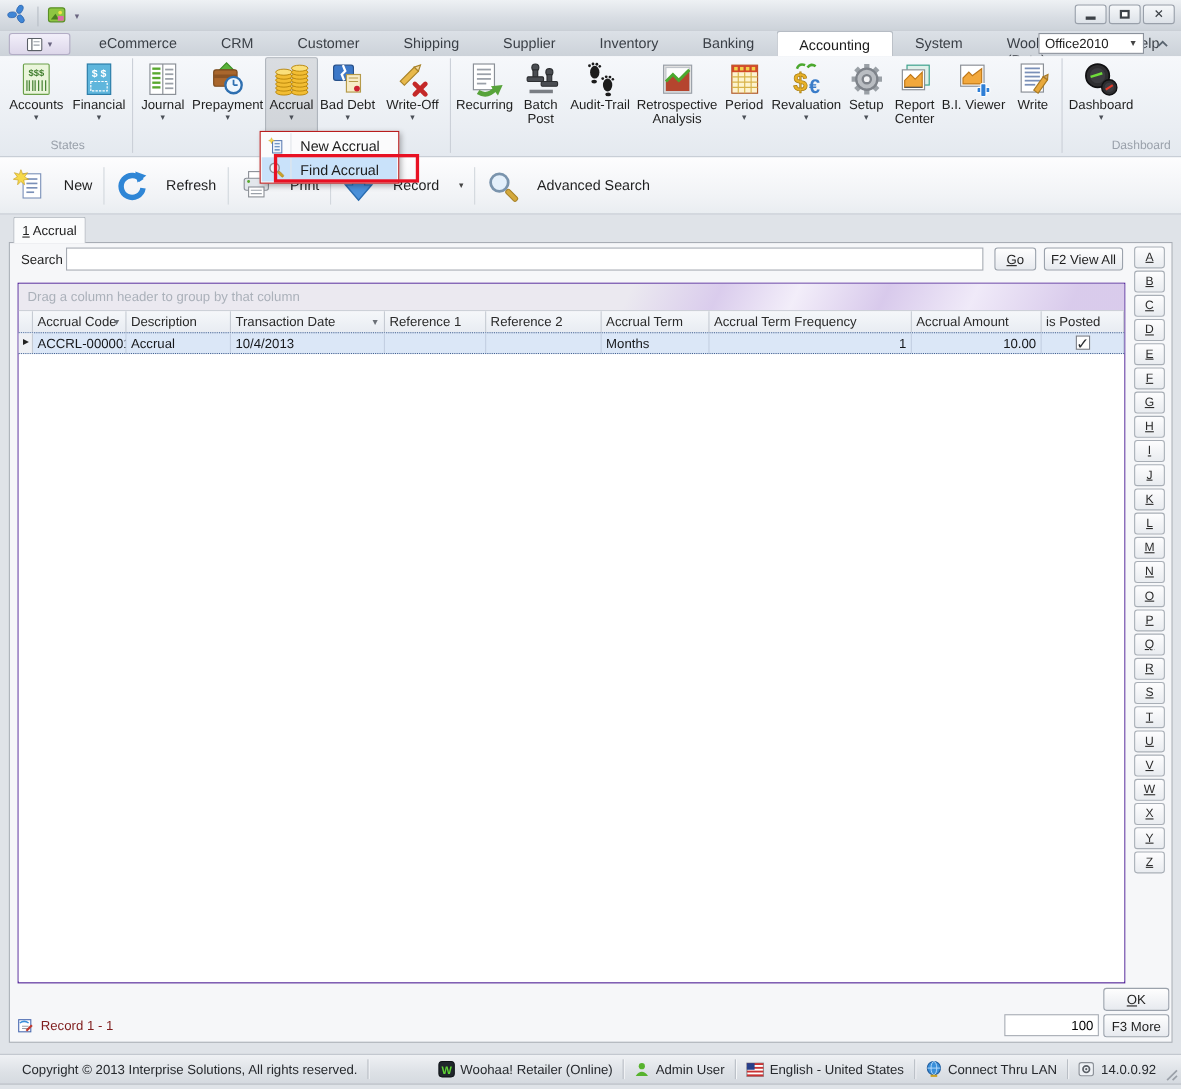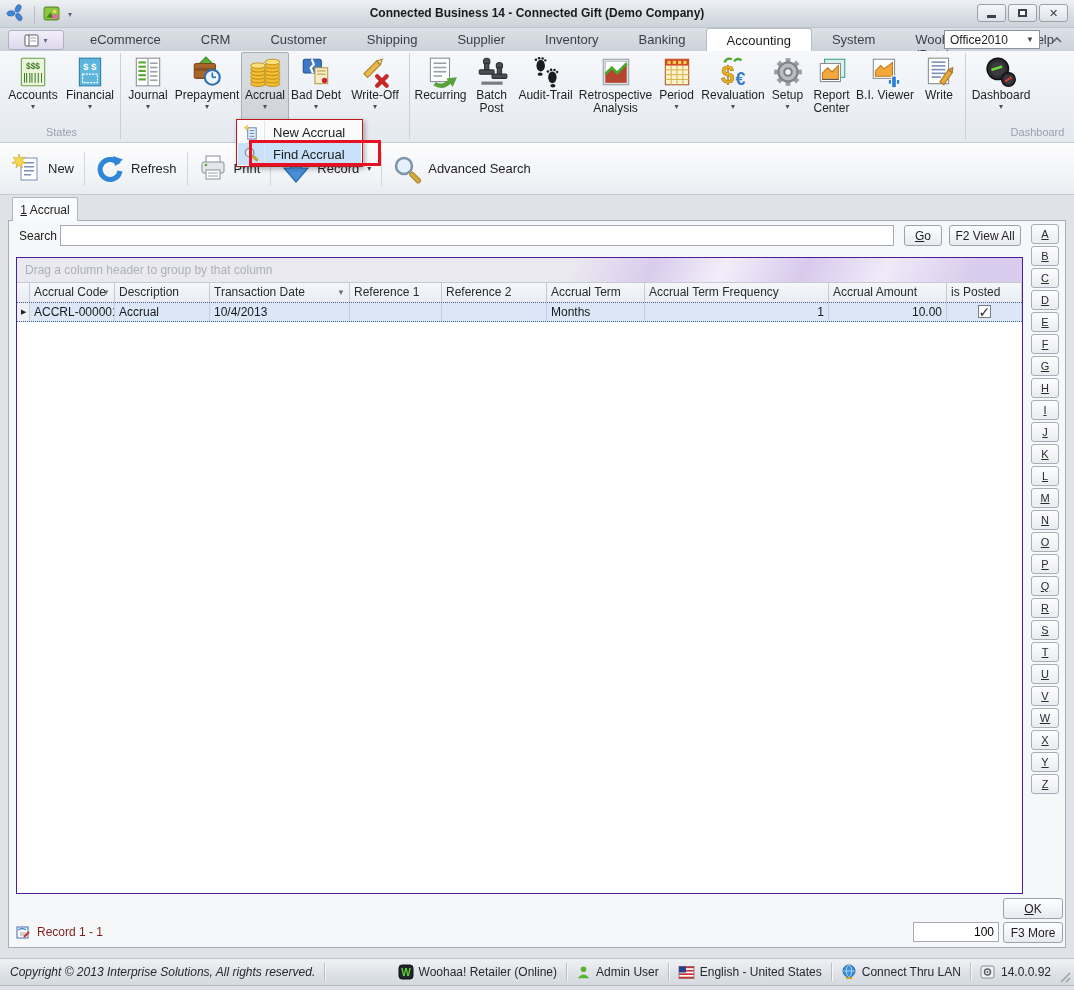--- a/index.html
+++ b/index.html
@@ -43,21 +43,21 @@
   .ricon { width:34px; height:34px; flex:0 0 34px; }
   .rlabel { font-size:12px; color:#1f1f1f; line-height:13px; white-space:nowrap; text-align:center; }
   .rarrow { font-size:8px; color:#4a4f57; line-height:9px; }
   .rdiv { width:1px; background:#cbd0d8; margin:1px 2px 0 2px; height:86px; }
   .rgroups { position:absolute; left:0; top:75px; width:1074px; height:15px; font-size:11px; color:#9aa1ab; }
   .rgroup-label { position:absolute; text-align:center; }
 
   
   .toolbar { position:absolute; left:0; top:143px; width:1074px; height:52px;
     background:linear-gradient(#fdfdfe,#f1f3f6 70%,#e9edf1); border-bottom:1px solid #c9ced5; display:flex; align-items:center; padding-left:12px; }
-  .titem { display:flex; align-items:center; gap:6px; font-size:13px; color:#1f1f1f; }
+  .titem { display:flex; align-items:center; gap:16px; font-size:13px; color:#1f1f1f; }
   .ticon { width:30px; height:30px; }
   .tsep { width:1px; height:34px; background:#d2d7dd; margin:0 10px; }
   .texp-caret { font-size:8px; color:#444; margin-left:2px; }
 
   
   .ctx-menu { position:absolute; left:236px; top:119px; width:127px; background:#fbfbfc; border:1px solid #b91c1c;
     box-shadow:2px 2px 5px rgba(0,0,0,.3); z-index:50; padding:1px; }
   .ctx-item { height:22px; display:flex; align-items:center; font-size:13px; color:#1c1c1c; position:relative; }
   .ctx-gutter { width:27px; height:22px; display:flex; align-items:center; justify-content:center; border-right:1px solid #e2e5ea; }
   .ctx-label { padding-left:8px; white-space:nowrap; }
@@ -103,21 +103,21 @@
   .ok-btn { left:994px; top:677px; width:60px; height:21px; }
   .pagesize-input { position:absolute; left:904px; top:701px; width:86px; height:20px; border:1px solid #a6abb3; background:#fff;
     font:12px "Liberation Sans",sans-serif; text-align:right; padding:0 4px; }
   .more-btn { left:994px; top:701px; width:60px; height:21px; }
   .record-line { position:absolute; left:6px; top:703px; display:flex; align-items:center; gap:6px; font-size:12px; color:#7f1d1d; }
 
   
   .statusbar { position:absolute; left:0; top:958px; width:1074px; height:28px;
     background:linear-gradient(#eff1f4,#dde1e6 60%,#d5dae0); border-top:1px solid #c0c5cc; border-bottom:1px solid #b5bac1;
     display:flex; align-items:center; font-size:12px; color:#26292d; }
-  .sb-copy { padding-left:10px;font-style:italic; }
+  .sb-copy { padding-left:20px; }
   .sb-spacer { flex:1; }
   .sb-sep { width:1px; height:18px; background:#b9bec5; box-shadow:1px 0 0 #f4f6f8; margin:0 9px; }
   .sb-item { display:flex; align-items:center; gap:5px; white-space:nowrap; }
   .sb-grip { width:14px; height:14px; margin:8px 3px 0 6px; }
 </style>
 </head>
 <body>
 
 <div class="titlebar">
   <div class="tb-left">
@@ -134,21 +134,20 @@
     <span>
       <svg width="17" height="17" viewBox="0 0 16 16">
           <rect x="1" y="2" width="14" height="12" rx="2" fill="#8ec641" stroke="#5a8f27"></rect>
         <polygon points="3,12 7,7 10,12" fill="#4a7d1f"></polygon>
           <circle cx="11" cy="6" r="1.6" fill="#f2e24a"></circle>
         <rect x="9" y="9" width="5" height="4" fill="#e06aa8"></rect>
         </svg>
     </span>
     <span class="appmenu-arrow">▾</span>
   </div>
-  <div class="tb-title">Connected Business 14 - Connected Gift (Demo Company)</div>
   <div class="win-controls">
     <div class="win-btn">
         <span class="glyph-min"></span>
       </div>
     <div class="win-btn">
         <span class="glyph-max"></span>
       </div>
     <div class="win-btn">
         <span class="glyph-close">✕</span>
       </div>

